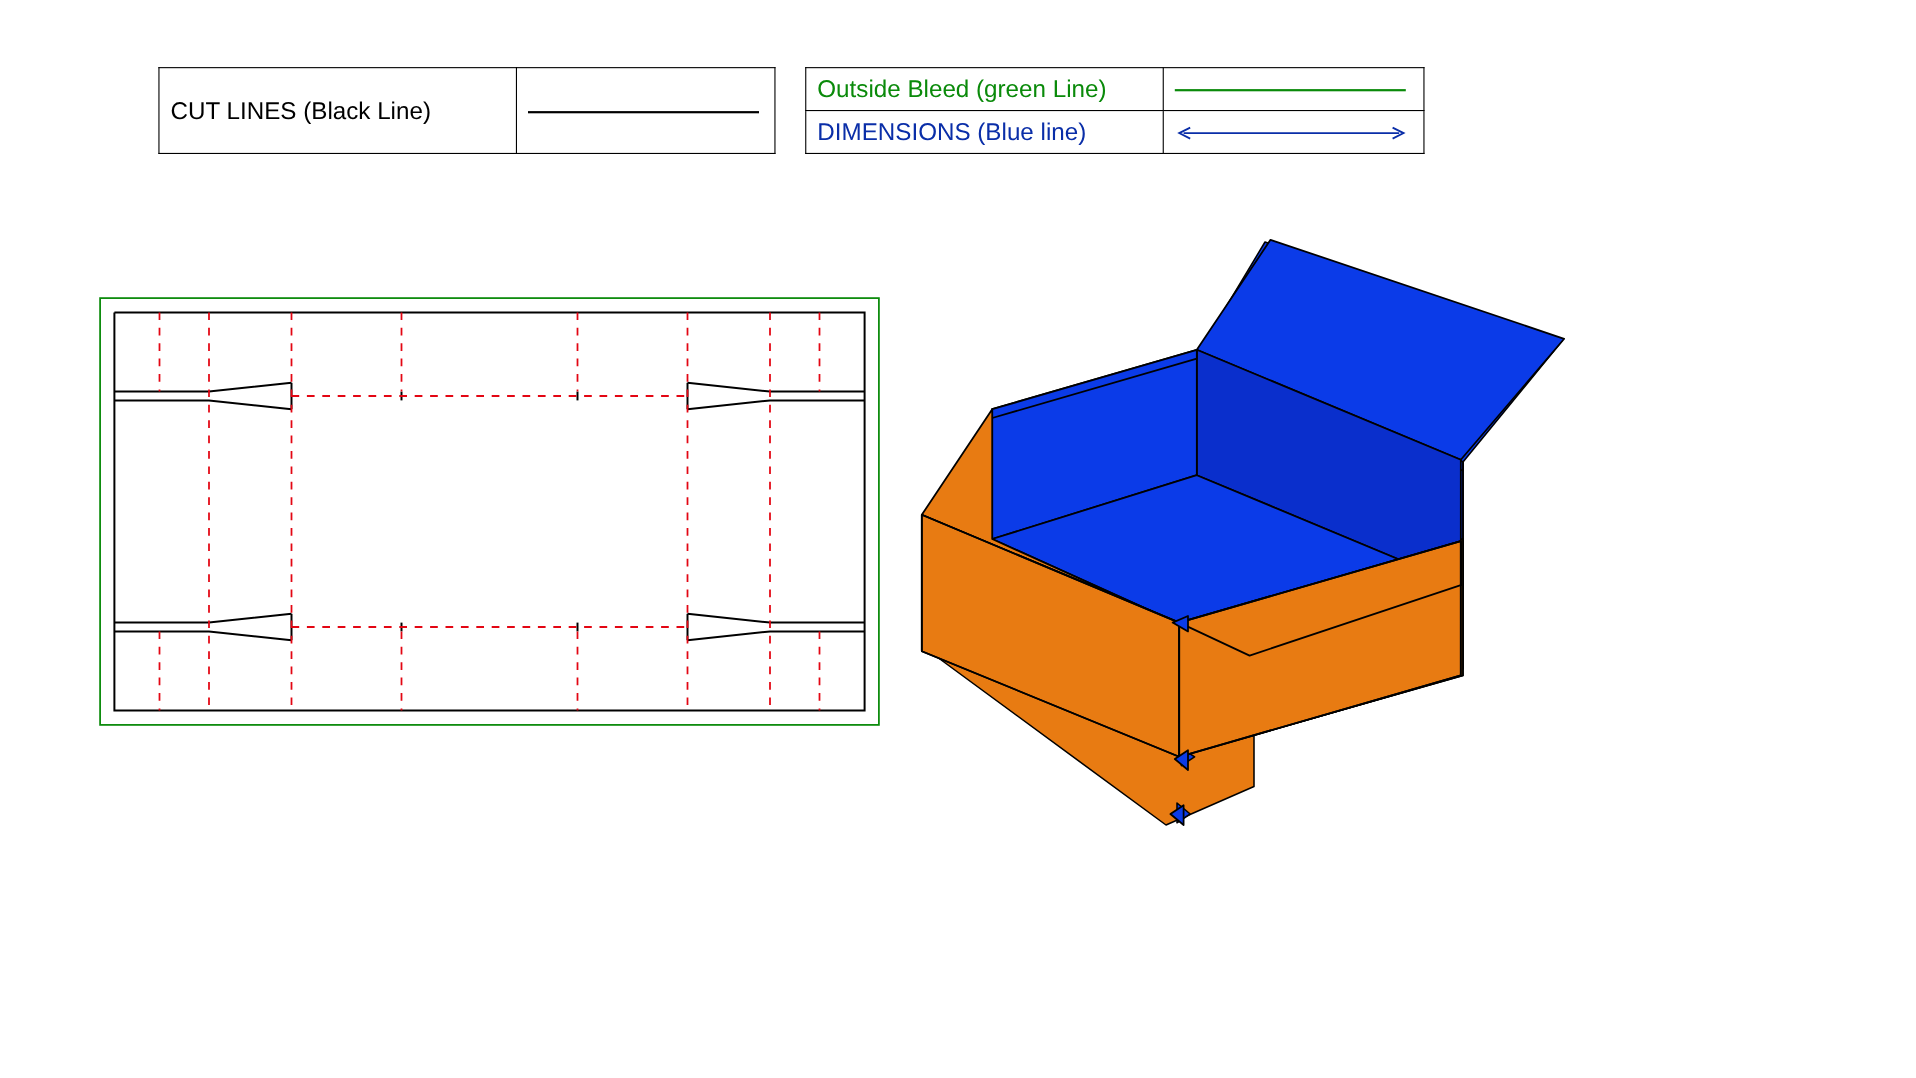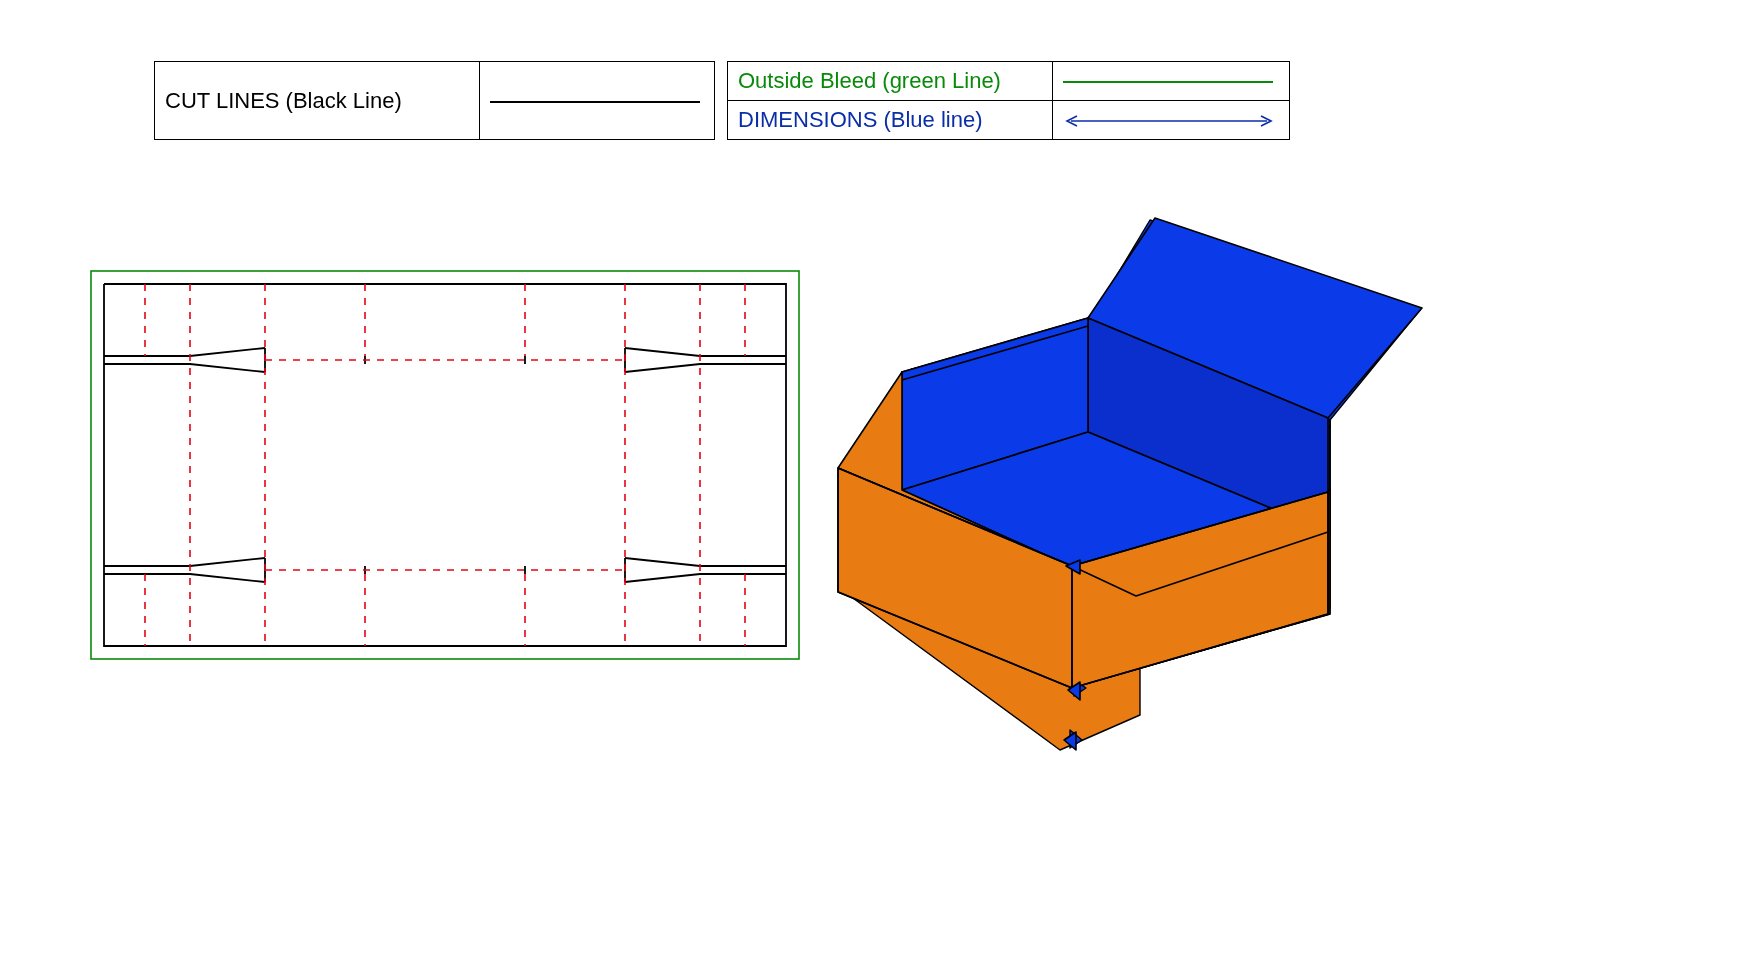--- a/index.html
+++ b/index.html
@@ -1,16 +1,16 @@
 <!DOCTYPE html>
 <html><head>
 <meta charset="utf-8">
 <style>
 html,body{margin:0;padding:0;width:1742px;height:980px;background:#fff;font-family:Arial,Helvetica,sans-serif;overflow:hidden}
-.legend-wrap{position:absolute;top:61px;left:154px;display:flex;gap:12px}
+.legend-wrap{position:absolute;top:61px;left:144px;display:flex;gap:27px}
 .legend-table{border:1.5px solid #000;border-collapse:collapse;background:#fff}
 .legend-table td{border:1.5px solid #000;padding:6px 14px 6px 10px;font-size:22px;line-height:26px;white-space:nowrap}
 .legend-label{width:300px}
 .legend-swatch{width:210px;vertical-align:middle}
 .t-black{color:#000}
 .t-red{color:#e30613}
 .t-blue{color:#0a2ea8}
 .t-green{color:#0a8a0a}
 .sw-line{display:inline-block;width:210px;height:2px;background:#000;vertical-align:middle}
 .sw-dash{display:inline-block;width:210px;height:0;border-top:2px dashed #e30613;vertical-align:middle}

